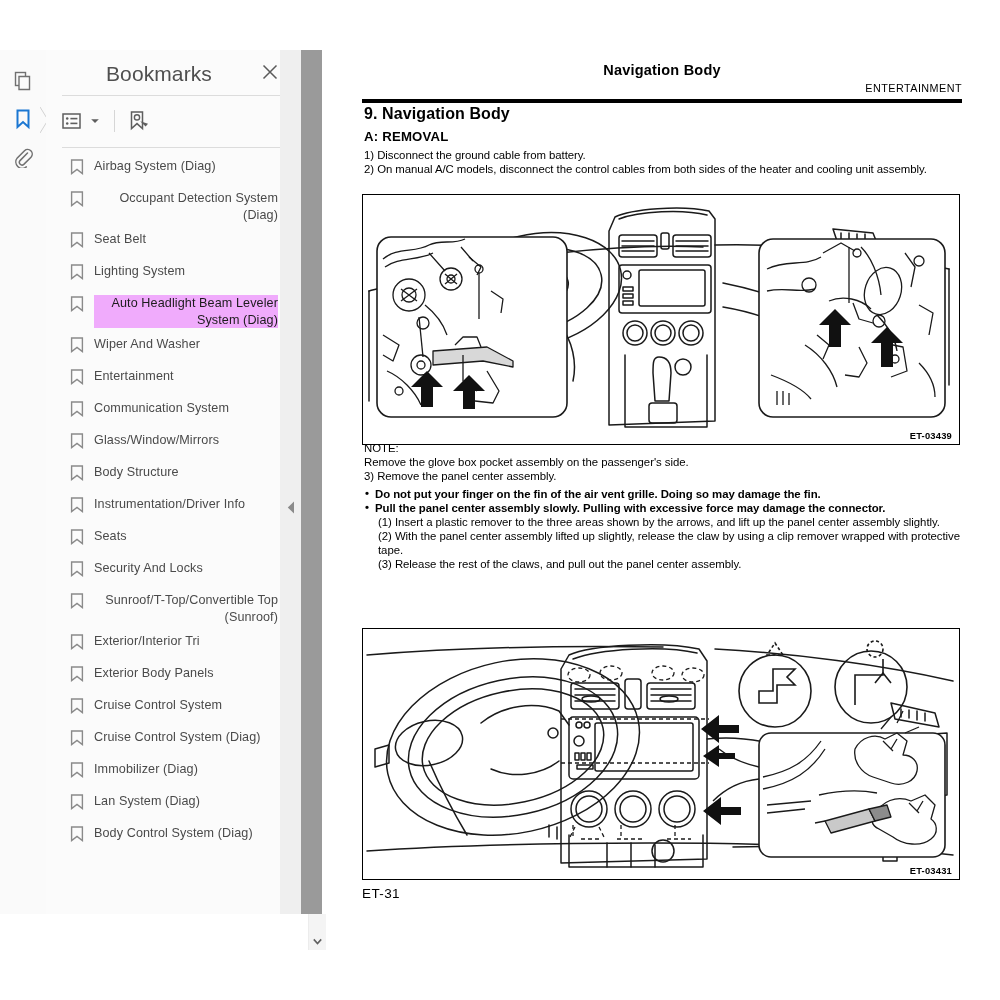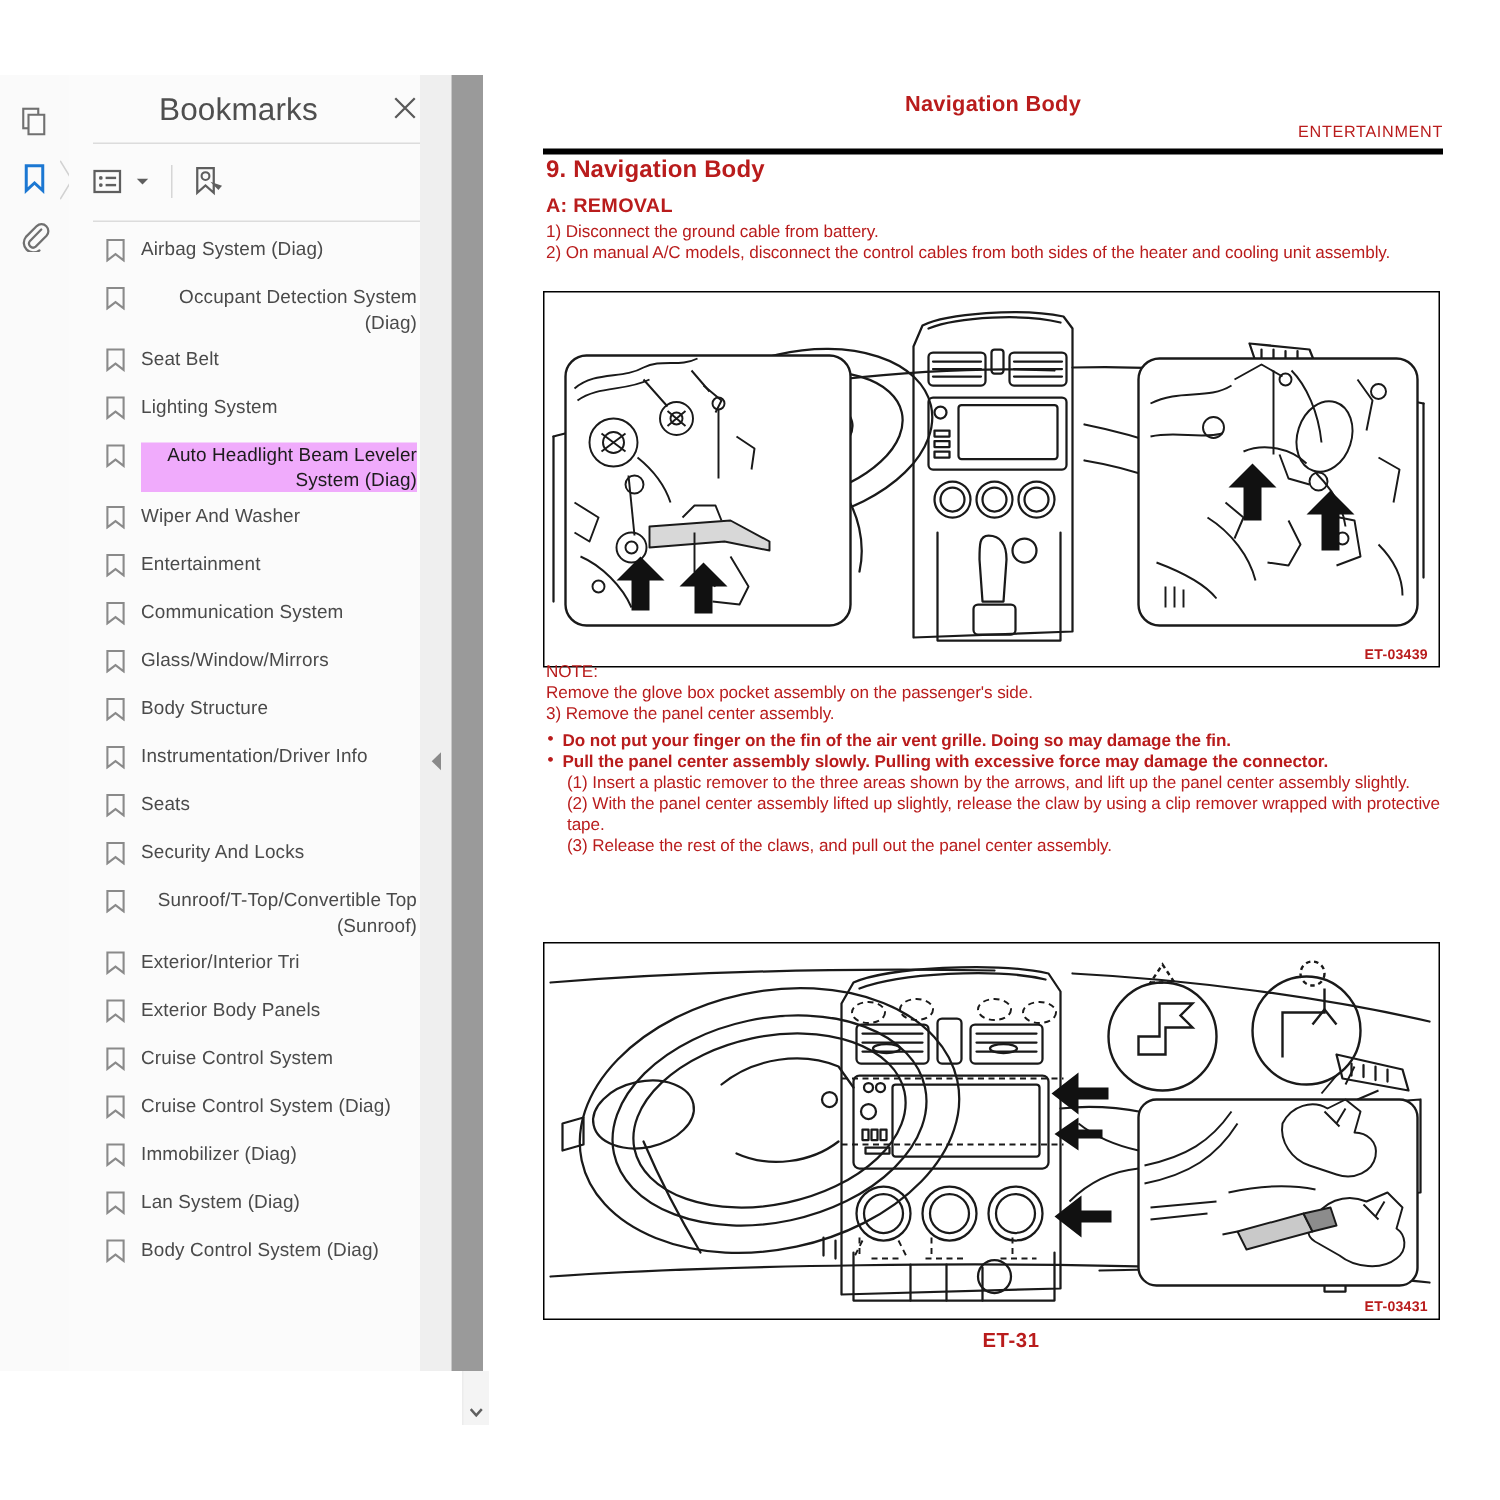--- a/index.html
+++ b/index.html
@@ -51,21 +51,21 @@
   .pscroll .arw.up{top:0;}
   .pscroll .arw.dn{bottom:0;}
   .pscroll .thumb{position:absolute;left:2px;top:20px;width:13px;height:530px;background:#cdcdcd;border-radius:1px;cursor:pointer;}
 
   
   .gutter{position:absolute;left:280px;top:0;width:21px;height:864px;background:#efefef;}
   .collapse{position:absolute;left:282px;top:425px;width:17px;height:64px;background:#efefef;display:flex;align-items:center;justify-content:center;cursor:pointer;}
   .docbg{position:absolute;left:301px;top:0;width:21px;height:864px;background:#9a9a9a;}
 
   
-  .page{position:absolute;left:322px;top:0;width:678px;height:864px;background:#ffffff;color:#b91c1c;}
+  .page{position:absolute;left:322px;top:0;width:678px;height:864px;background:#ffffff;color:#000000;}
   .pg-inner{position:absolute;left:40px;top:0;width:600px;height:864px;}
 
   .hdr-title{position:absolute;left:0;top:12px;width:600px;text-align:center;font-size:14.5px;font-weight:bold;letter-spacing:.2px;}
   .hdr-sect{position:absolute;right:0;top:32px;font-size:10.8px;letter-spacing:.45px;}
   .hdr-bar{position:absolute;left:0;top:49px;width:600px;height:3.5px;background:#000;}
 
   .h-num{position:absolute;left:2px;top:55px;font-size:16px;font-weight:bold;letter-spacing:.1px;}
   .h-sub{position:absolute;left:2px;top:79px;font-size:13.2px;font-weight:bold;letter-spacing:.2px;}
 
   .para{position:absolute;left:2px;font-size:11.4px;line-height:14.1px;letter-spacing:-.05px;}
@@ -77,21 +77,21 @@
   .bullets li{position:relative;padding-left:11px;font-weight:bold;}
   .bullets li:before{content:"\2022";position:absolute;left:1px;top:-1px;}
   .substeps{padding-left:14px;font-weight:normal;}
 
   .fig{position:absolute;left:0;border:1.6px solid #000;background:#fff;overflow:hidden;text-align:right;}
   .fig1{top:144px;width:596px;height:249px;}
   .fig2{top:578px;width:596px;height:250px;}
   .fig-id{position:absolute;right:6px;bottom:3px;font-size:9.4px;font-weight:bold;letter-spacing:.2px;background:#fff;padding:0 1px;}
   .fig svg{position:absolute;left:0;top:0;display:block;}
 
-  .pg-no{position:absolute;left:12px;top:836px;width:600px;text-align:center;font-size:13.5px;font-weight:bold;letter-spacing:.4px;}
+  .pg-no{position:absolute;left:0;top:836px;width:600px;text-align:left;font-size:13.5px;font-weight:normal;letter-spacing:.4px;}
 </style>
 </head>
 <body>
 
 <div id="app">
  <div class="viewer">
 
   <div class="rail">
     <div class="rail-btn b1">
       <span>

